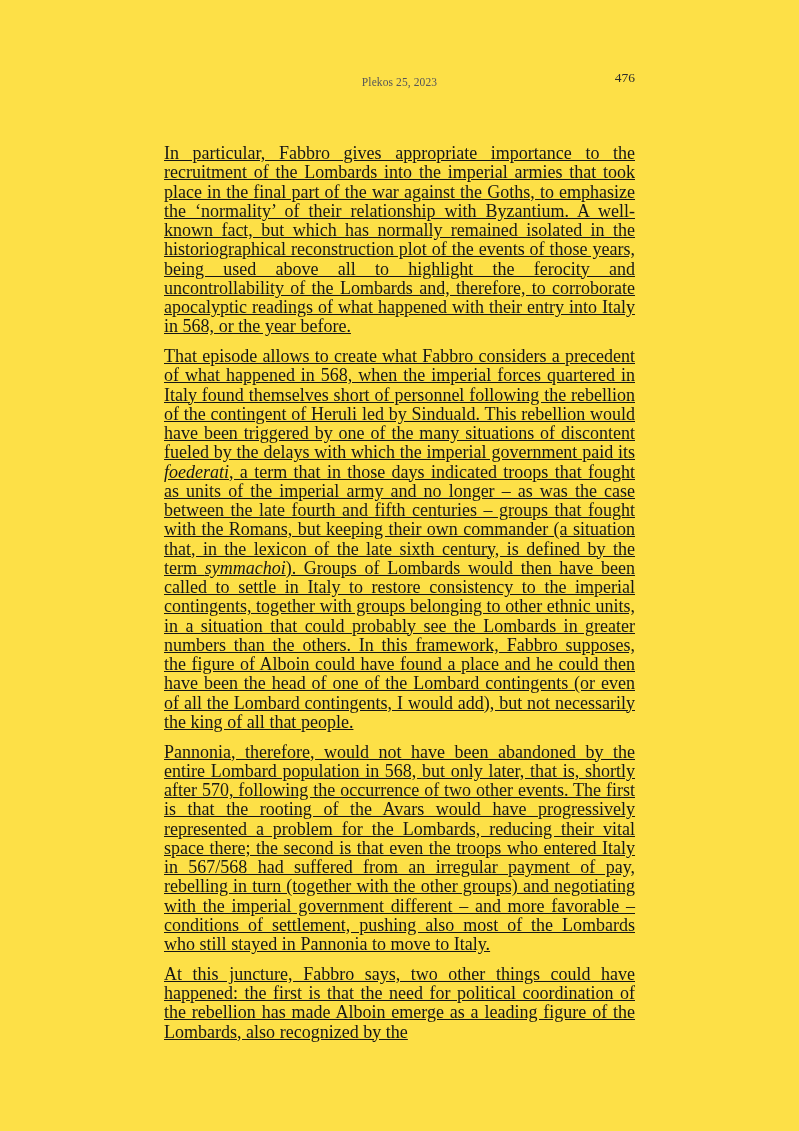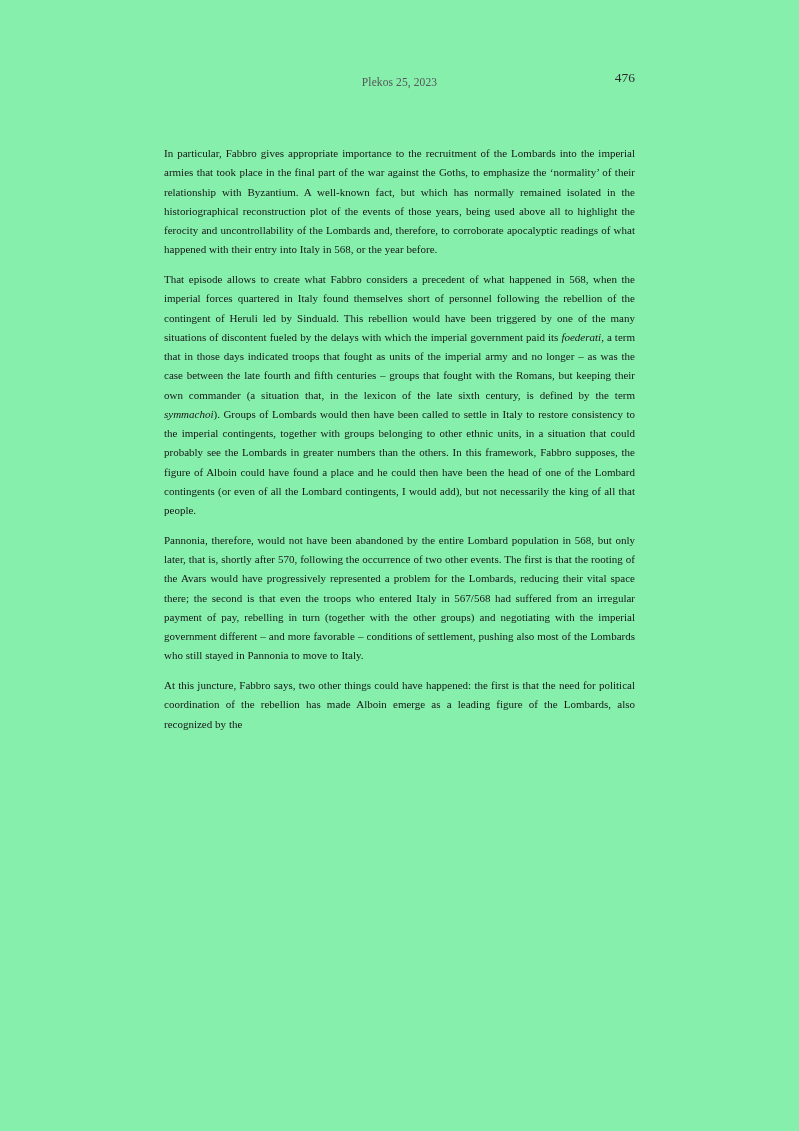--- a/index.html
+++ b/index.html
@@ -4,21 +4,21 @@
 <style>
   html, body {
     margin: 0;
     padding: 0;
     background: #ffffff;
   }
   .page {
     position: relative;
     width: 799px;
     height: 1131px;
-    background: #86efac;
+    background: #fde047;
     overflow: hidden;
     font-family: "Liberation Serif", "DejaVu Serif", serif;
     color: #161616;
   }
 
   
   .header {
     position: absolute;
     top: 70px;
     left: 164px;
@@ -45,27 +45,28 @@
 
   
   .textblock {
     position: absolute;
     top: 144px;
     left: 164px;
     width: 471px;
   }
   .para {
     margin: 0 0 10.5px 0;
-    font-size: 11px;
+    font-size: 18px;
     line-height: 19.25px;
     text-align: justify;
     text-justify: inter-word;
     hyphens: none;
     -webkit-hyphens: none;
     word-spacing: 0.1px;
+    text-decoration: underline;
   }
   .para:last-child {
     margin-bottom: 0;
   }
   .para i {
     font-style: italic;
   }
 </style>
 </head>
 <body>

